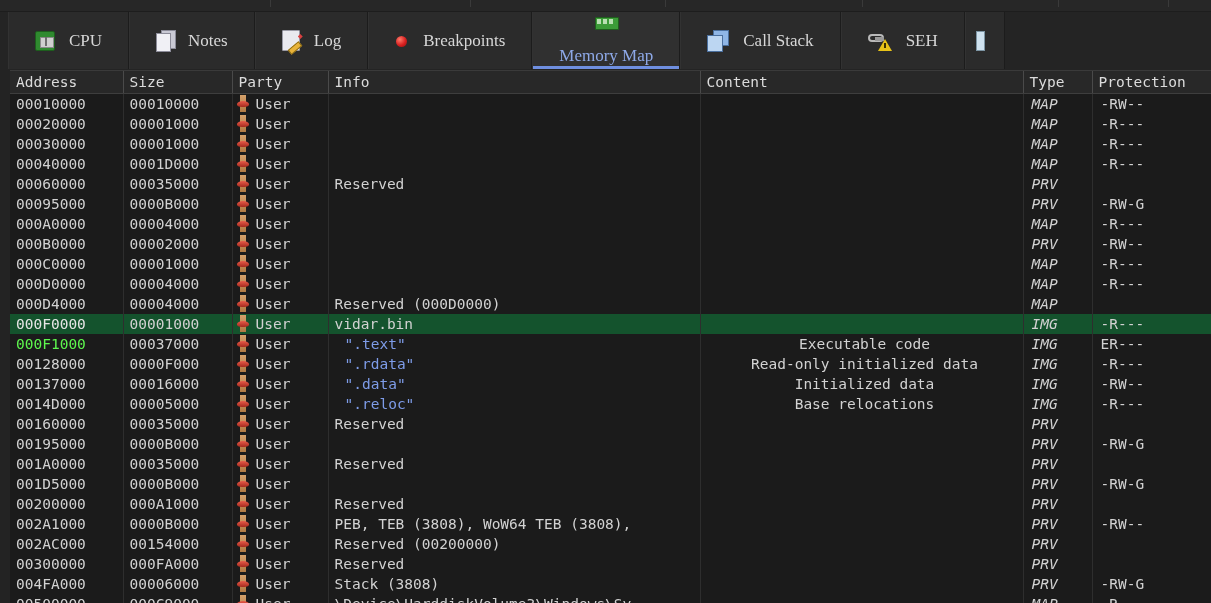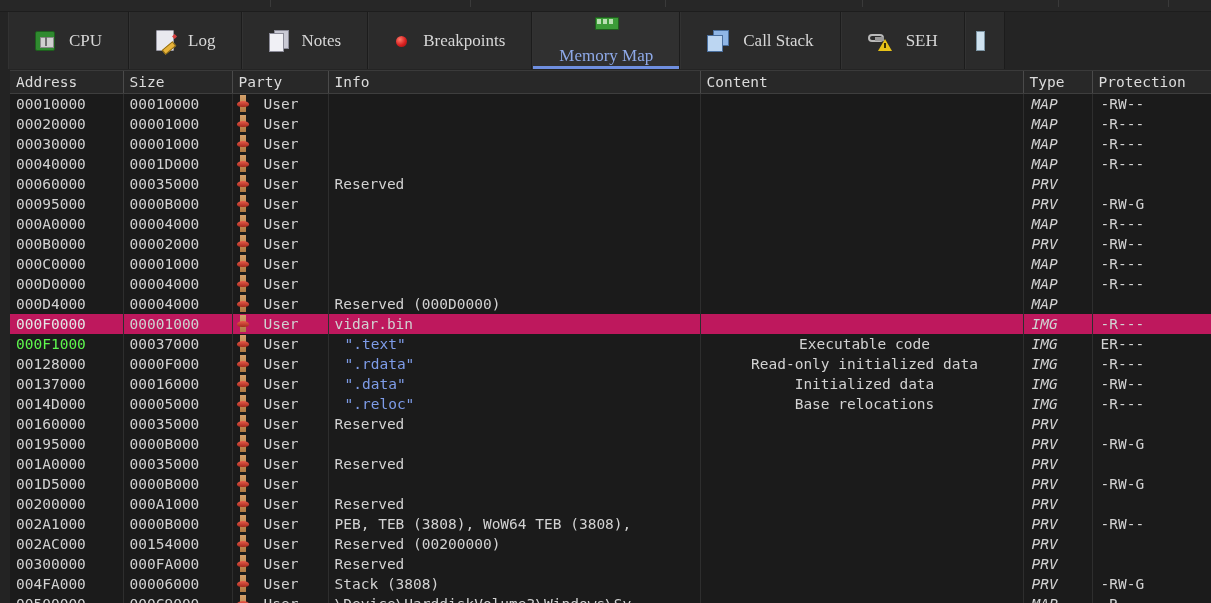--- a/index.html
+++ b/index.html
@@ -180,35 +180,35 @@
   table.mm td {
     height:20px; line-height:20px;
     padding:0 0 0 6px;
     color:#d2d2d2;
     border-right:1px solid #2e2e2e;
     white-space:nowrap;
     overflow:hidden;
     vertical-align:middle;
   }
   table.mm td:last-child { border-right:none; }
-  tr.row.selected td { background:#be185d; }
+  tr.row.selected td { background:#14532d; }
   tr.row.selected td.c-addr { color:#e6e6e6; }
 
   .c-addr  { color:#d2d2d2; }
   .c-addr.green { color:#5ef74e; }
   .c-size  { color:#d2d2d2; }
   .c-party { color:#d2d2d2; padding-left:4px !important; }
   .c-info  { color:#d2d2d2; }
   .c-info.section { color:#7e9ce8; padding-left:16px !important; }
   .c-content { color:#d2d2d2;text-align:center; }
   .c-type  { color:#d8d8d8; padding-left:8px !important;font-style:italic; }
   .c-prot  { color:#7f9ae2; padding-left:8px !important; }
 
   
-  .party-cell { display:flex; align-items:center; gap:15px; }
+  .party-cell { display:flex; align-items:center; gap:7px; }
   .user-ico {
     position:relative; width:12px; height:17px; flex:0 0 auto;
   }
   .user-ico::before {
     content:""; position:absolute; left:3px; top:0px; width:6px; height:17px;
     background:linear-gradient(180deg,#d4a06a 0%, #b07a44 100%);
   }
   .user-ico::after {
     content:""; position:absolute; left:0px; top:6px; width:12px; height:6px;
     background:linear-gradient(180deg,#e85b4a 0%, #a32a1e 100%);
@@ -231,27 +231,27 @@
   </div>
 
   <div class="tabbar">
 
     <div class="tab">
       <span class="ico ico-cpu"></span>
       <span class="tab-label">CPU</span>
     </div>
 
     <div class="tab">
+      <span class="ico ico-notes"></span>
+      <span class="tab-label">Notes</span>
+    </div>
+
+    <div class="tab">
       <span class="ico ico-log"></span>
       <span class="tab-label">Log</span>
-    </div>
-
-    <div class="tab">
-      <span class="ico ico-notes"></span>
-      <span class="tab-label">Notes</span>
     </div>
 
     <div class="tab">
       <span class="ico ico-bp"></span>
       <span class="tab-label">Breakpoints</span>
     </div>
 
     <div class="tab active">
       <span class="ico ico-mem"></span>
       <span class="tab-label">Memory Map</span>

